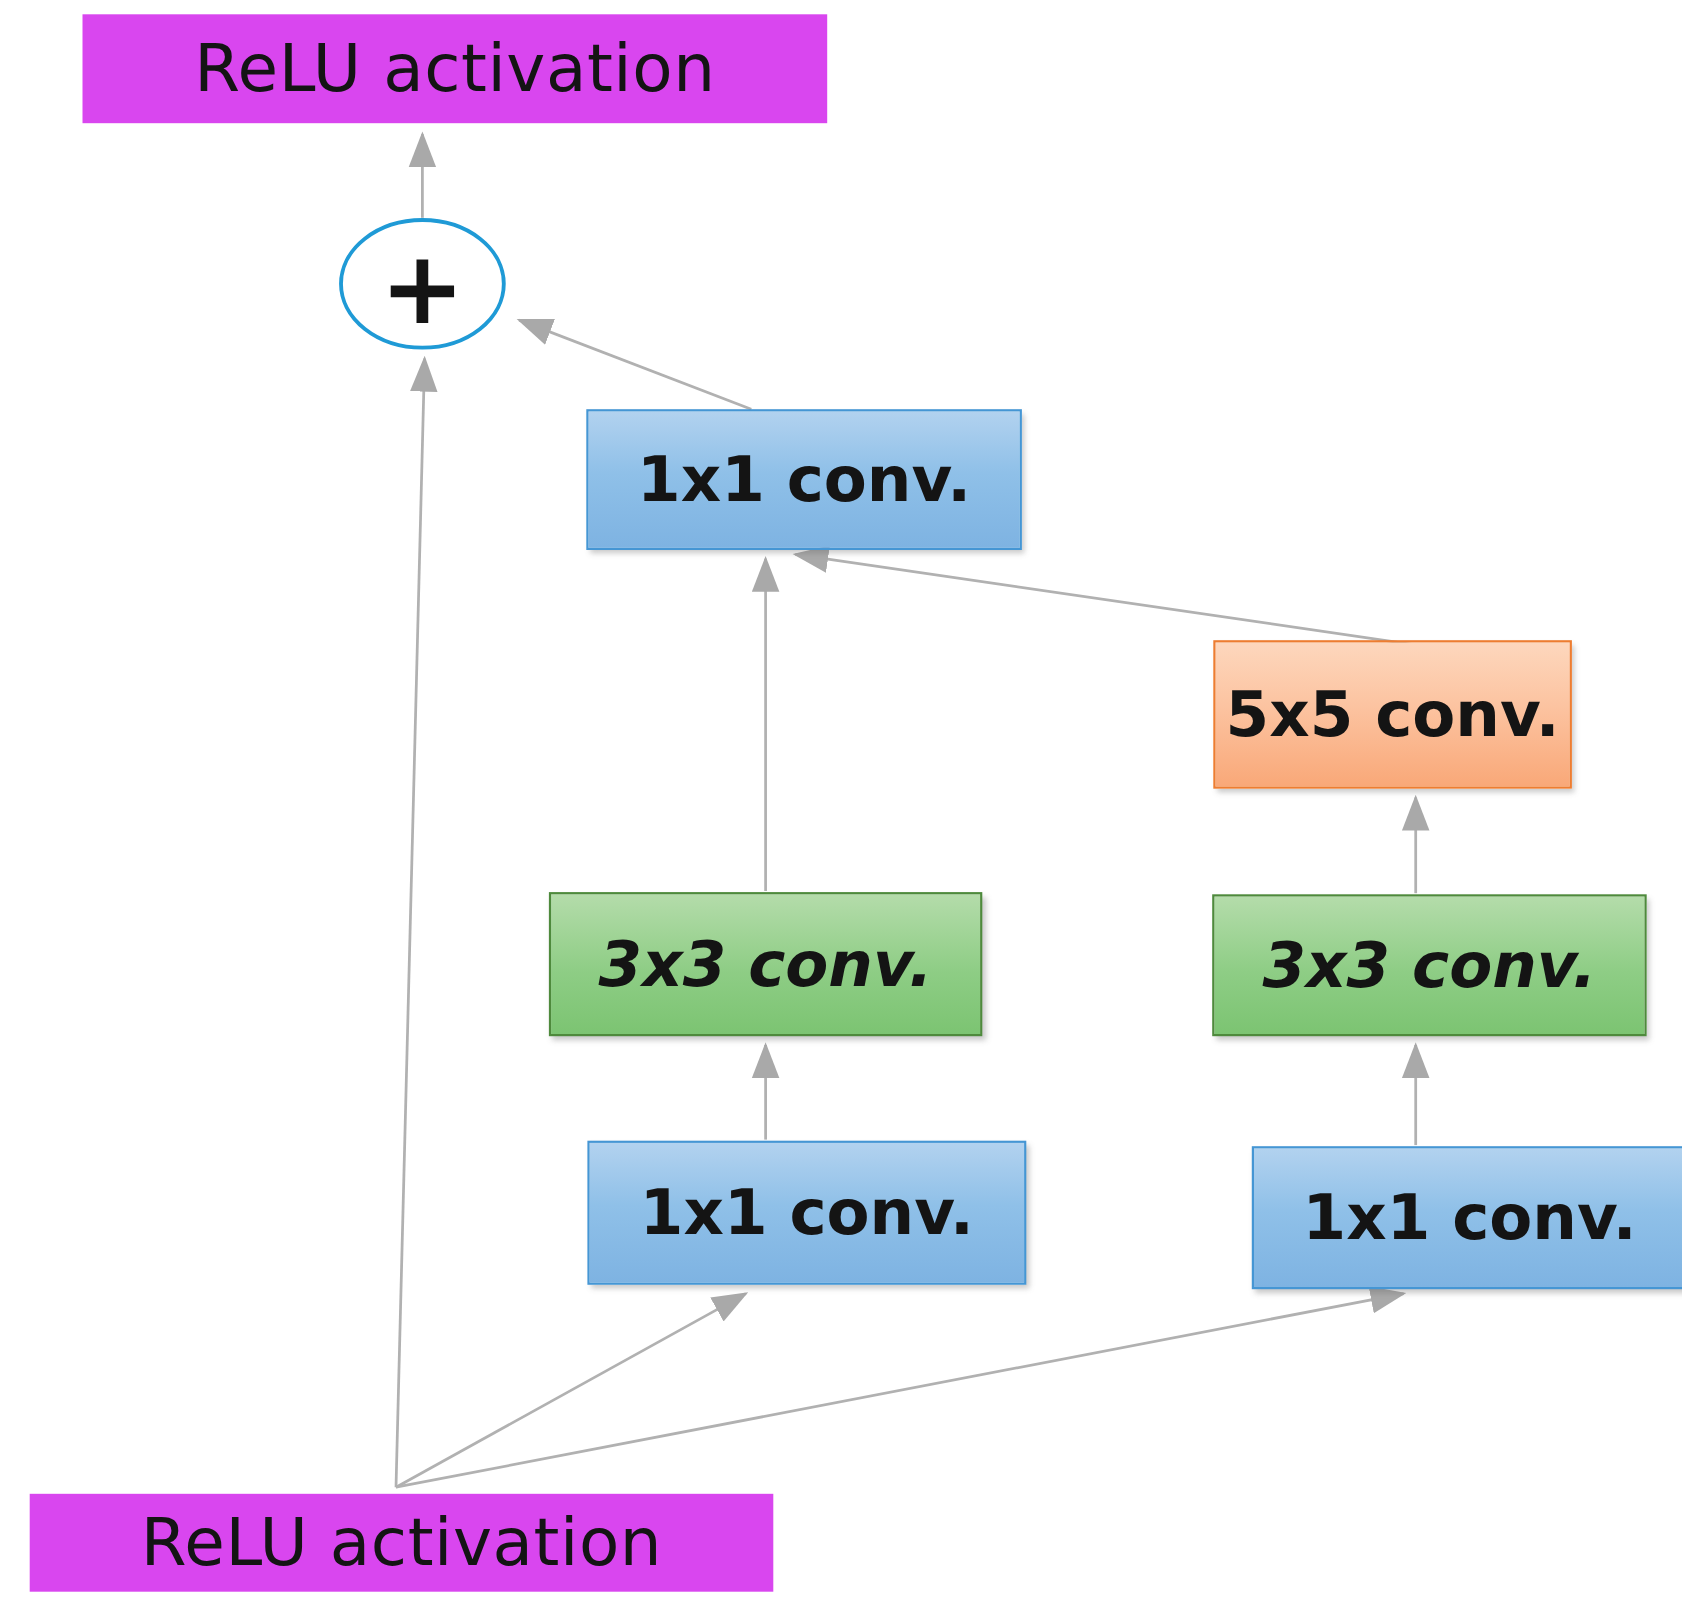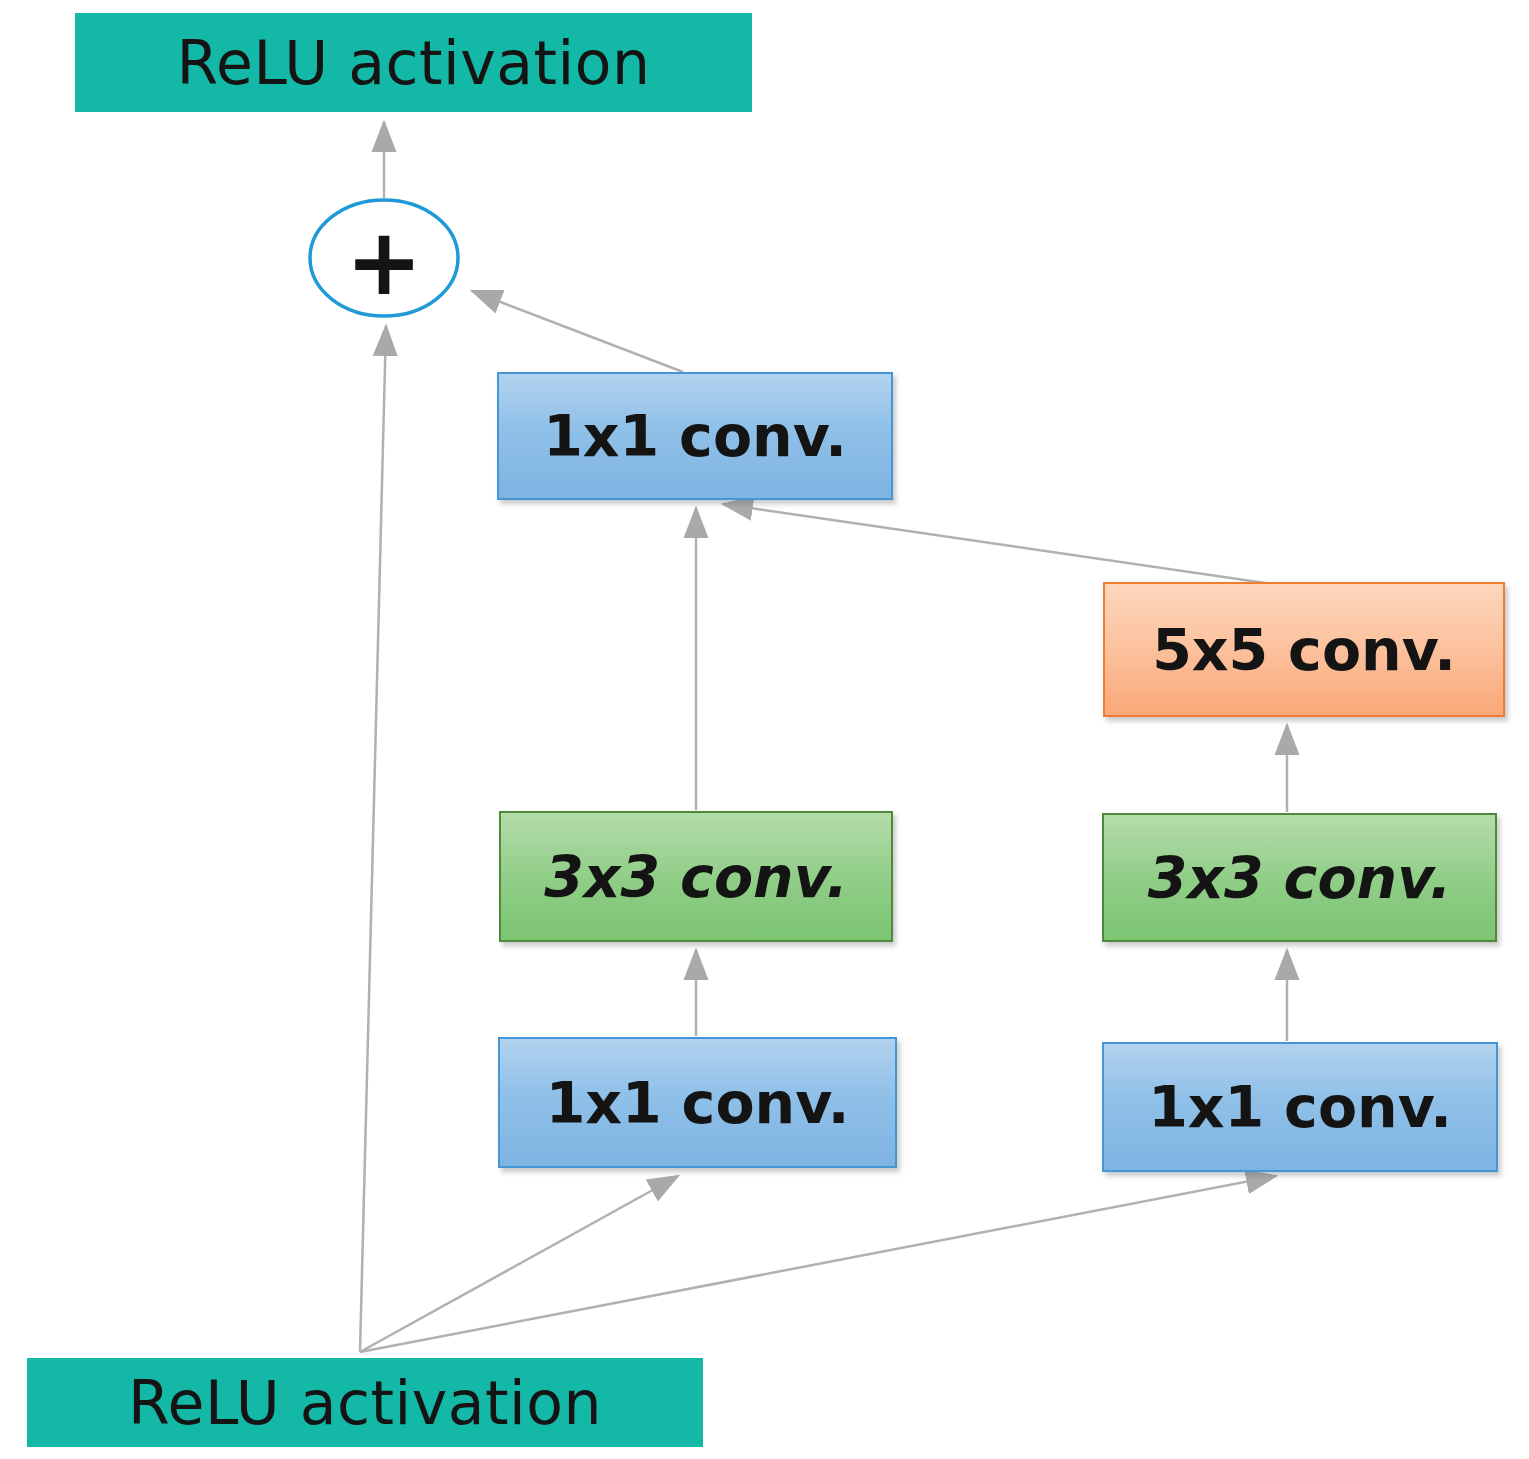--- a/index.html
+++ b/index.html
@@ -20,33 +20,34 @@
   .node {
     position: absolute;
     display: flex;
     align-items: center;
     justify-content: center;
     color: #141414;
     white-space: nowrap;
     box-sizing: border-box;
   }
   .relu {
-    background: #14b8a6;
+    background: #d946ef;
     font-size: 60px;
     letter-spacing: 0.5px;
   }
   .conv {
     font-size: 57px;
     font-weight: bold;
     border: 2px solid;
     box-shadow: 3px 4px 5px rgba(100,100,100,0.35);
   }
   .blue {
     background: linear-gradient(180deg, #b2d2ef 0%, #8fc0e8 45%, #7eb3e2 100%);
     border-color: #4596d4;
+    margin-left: 36px;
   }
   .green {
     background: linear-gradient(180deg, #b4dcaa 0%, #8ecd85 55%, #7cc472 100%);
     border-color: #4e8a3c;
     font-style: italic;
   }
   .orange {
     background: linear-gradient(180deg, #fdd7bd 0%, #fcc3a0 45%, #f9a878 100%);
     border-color: #ed7d31;
   }
@@ -84,21 +85,21 @@
   </svg>
 
   <div class="node relu" style="left:75px; top:13px; width:677px; height:99px;">
     <span>ReLU activation</span>
   </div>
 
   <div class="node conv blue" style="left:497px; top:372px; width:396px; height:128px;">
     <span>1x1 conv.</span>
   </div>
 
-  <div class="node conv orange" style="left:1103px; top:582px; width:402px; height:135px;">
+  <div class="node conv orange" style="left:1103px; top:582px; width:326px; height:135px;">
     <span>5x5 conv.</span>
   </div>
 
   <div class="node conv green" style="left:499px; top:811px; width:394px; height:131px;">
     <span>3x3 conv.</span>
   </div>
 
   <div class="node conv green" style="left:1102px; top:813px; width:395px; height:129px;">
     <span>3x3 conv.</span>
   </div>

